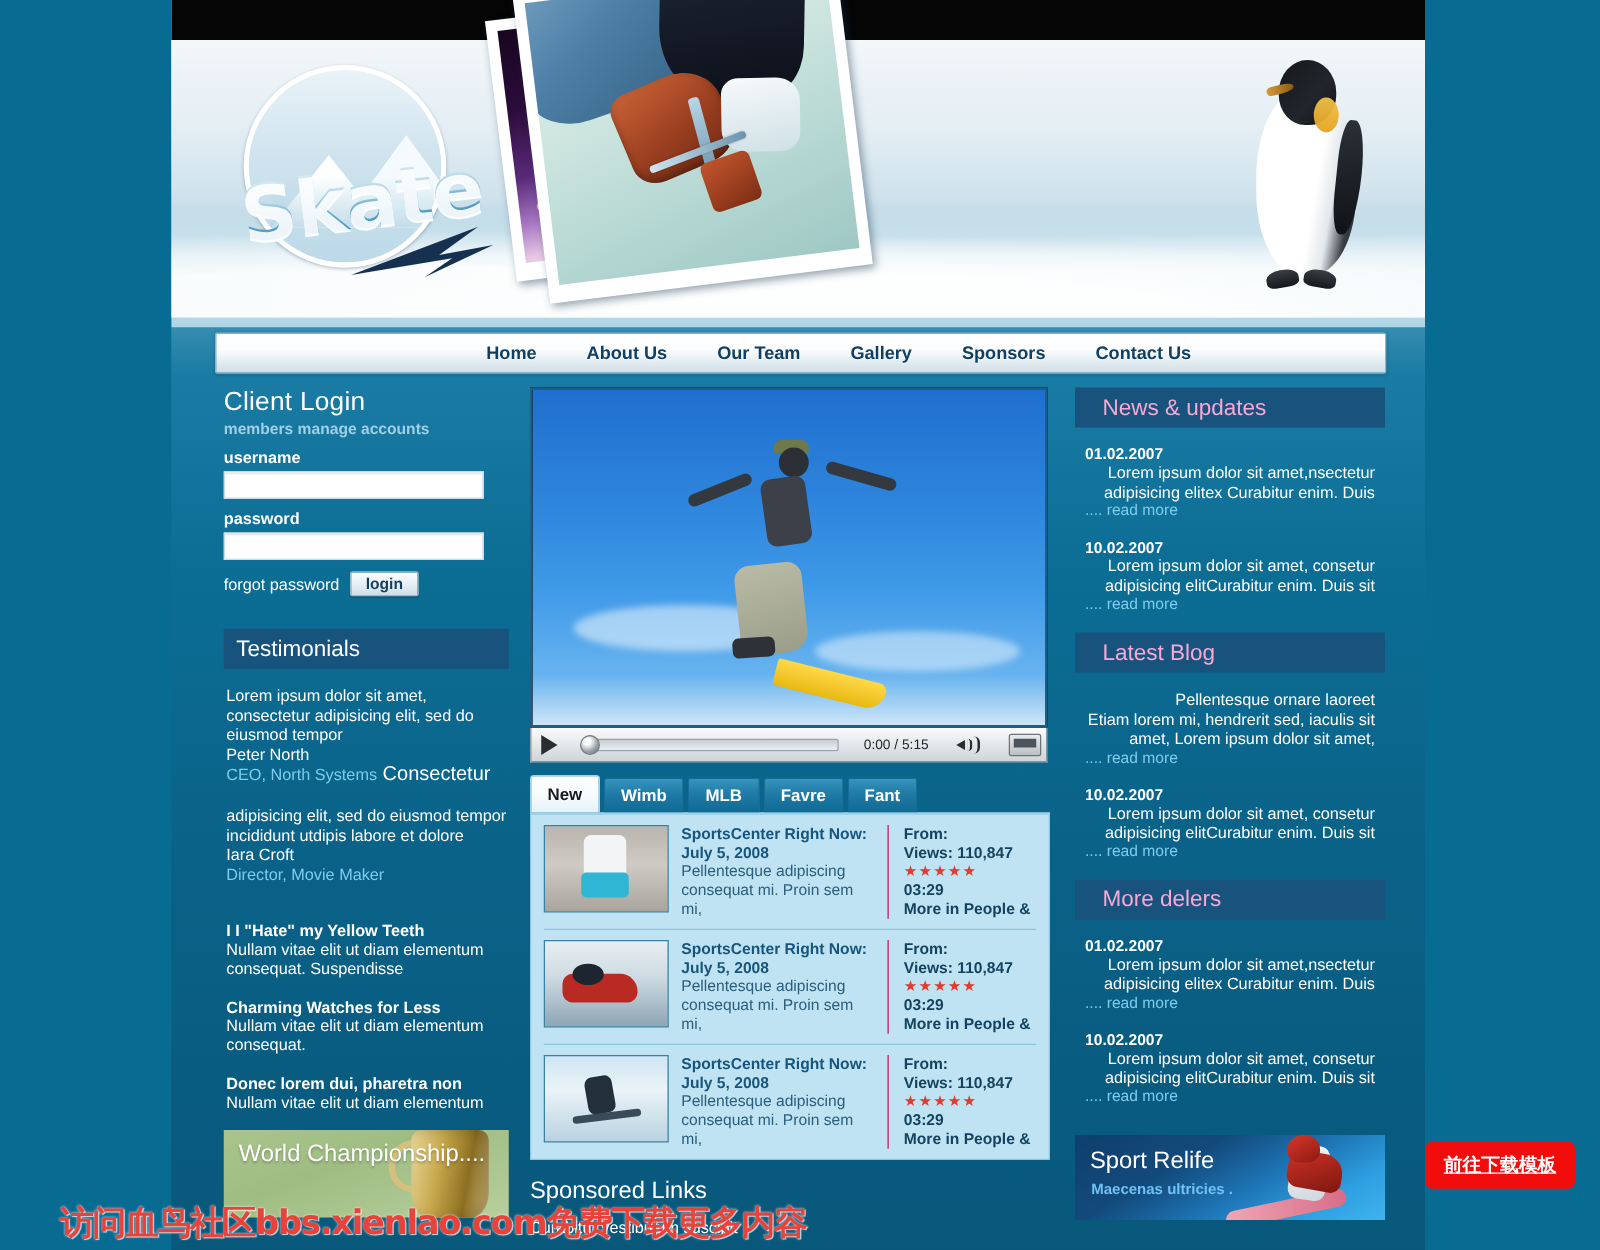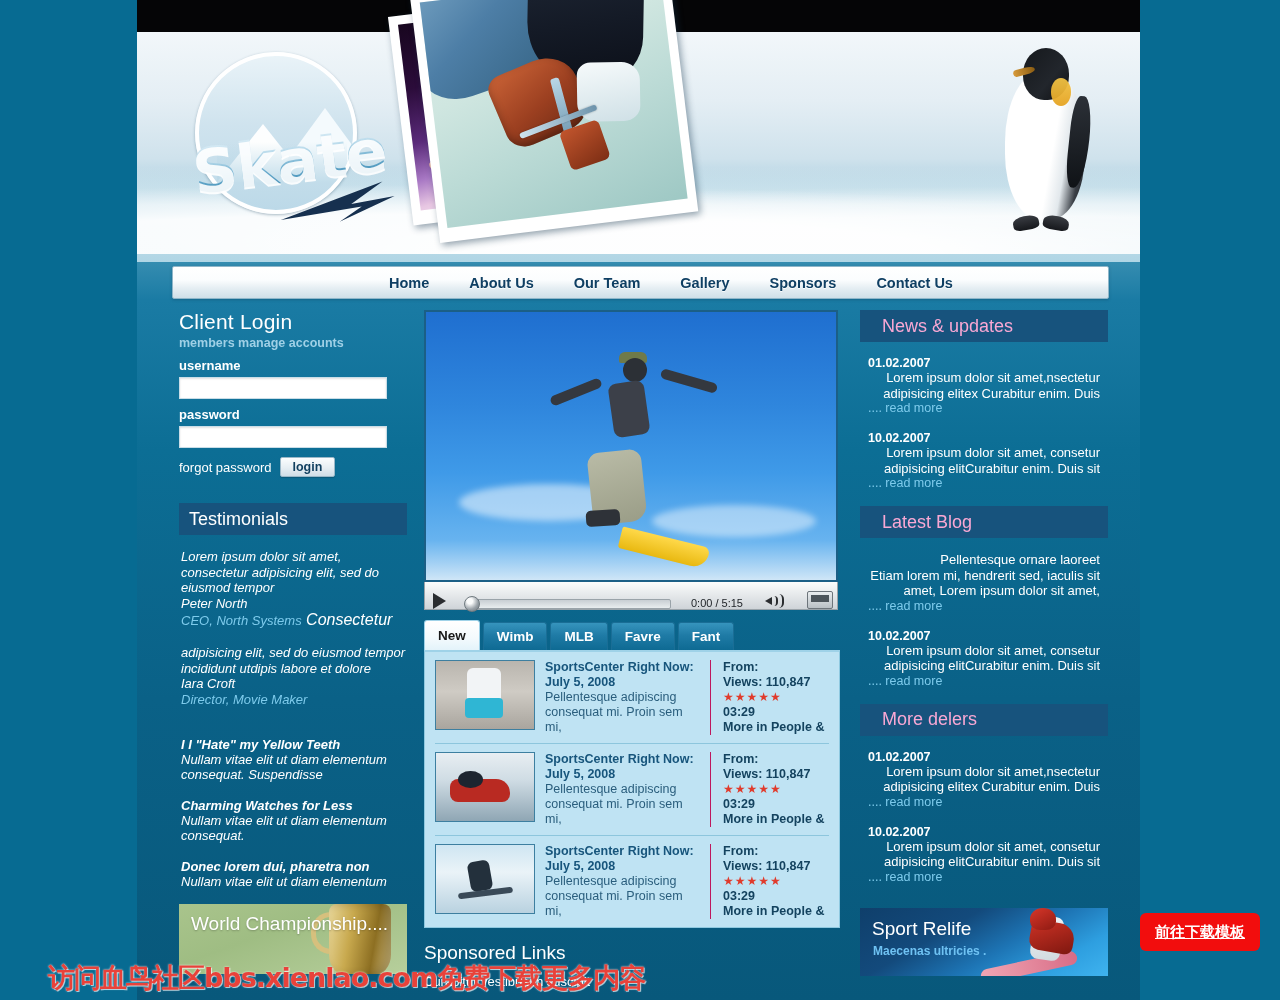--- a/index.html
+++ b/index.html
@@ -174,21 +174,21 @@
     border: 1px solid #9ab8c8; border-radius: 2px;
     padding: 2px 12px; cursor: pointer;
     box-shadow: 0 1px 1px rgba(0,0,0,.18);
   }
 
   .panel-head {
     height: 32px; background: #17537d; margin-top: 26px;
     display: flex; align-items: center; padding-left: 10px;
     font-size: 18px; color: #ffffff;
   }
-  .panel-body { padding: 14px 2px 0 2px; font-style: italic; }
+  .panel-body { padding: 14px 2px 0 2px; }
   .tm-text { font-size: 13px; color: #ffffff; line-height: 15.5px; }
   .tm-name { font-size: 13px; color: #ffffff; line-height: 15.5px; }
   .tm-role { font-size: 13px; color: #7ecbec; }
   .tm-role-tail { color: #ffffff; }
   .tm-block { margin-bottom: 16px; }
 
   .ss-title { font-size: 13px; font-weight: bold; color: #ffffff; }
   .ss-text { font-size: 13px; color: #ffffff; line-height: 15.5px; }
   .ss-block { margin-bottom: 15px; }
 
@@ -228,21 +228,21 @@
   .sk-torso { position:absolute; left:45%; top:26%; width:36px; height:54px; background:#3c4049; border-radius:8px; transform: rotate(-8deg); }
   .sk-head  { position:absolute; left:48%; top:17%; width:24px; height:24px; background:#2c3036; border-radius:50%; }
   .sk-cap   { position:absolute; left:47%; top:15%; width:28px; height:11px; background:#6f7a4a; border-radius:6px 6px 2px 2px; }
   .sk-armL  { position:absolute; left:30%; top:28%; width:54px; height:10px; background:#34383f; border-radius:5px; transform: rotate(-22deg); }
   .sk-armR  { position:absolute; left:57%; top:24%; width:58px; height:10px; background:#34383f; border-radius:5px; transform: rotate(16deg); }
   .sk-pants { position:absolute; left:40%; top:52%; width:54px; height:72px; background: linear-gradient(170deg,#b9bba6,#9a9d87); border-radius: 12px 12px 16px 16px; transform: rotate(-6deg); }
   .sk-shoe  { position:absolute; left:39%; top:74%; width:34px; height:16px; background:#2e3238; border-radius:5px; transform: rotate(-4deg); }
   .sk-board { position:absolute; left:47%; top:84%; width:90px; height:22px; background: linear-gradient(180deg,#ffd94a,#e8b810); border-radius: 4px 12px 28px 6px; transform: rotate(14deg); }
 
   .vplayer {
-    width: 414px; height: 28px; display: flex; align-items: flex-end;
+    width: 414px; height: 28px; display: flex; align-items: center;
     background: linear-gradient(180deg,#fbfcfc 0%,#e7eaec 45%,#cfd4d8 100%);
     border: 1px solid #9aa3a9; border-top: none; padding: 0 4px; gap: 20px;
   }
   .vp-play { width:0;height:0;border-style:solid;border-width:8px 0 8px 13px;border-color:transparent transparent transparent #2a2d30; margin-left:4px; cursor:pointer; }
   .vp-track { flex:1; height:10px; background: linear-gradient(180deg,#c8ced3,#e9edef); border:1px solid #9aa3a9; border-radius:2px; position:relative; }
   .vp-knob { position:absolute; left:-3px; top:-4px; width:16px; height:16px; border-radius:50%;
     background: radial-gradient(circle at 35% 30%, #fafbfb 0 20%, #9aa2a8 60%, #6b7379 100%); border:1px solid #707a80; }
   .vp-time { font-size: 11px; color:#22262a; font-family:"Liberation Sans", sans-serif; white-space:nowrap; }
   .vp-vol { width: 24px; height: 16px; position: relative; cursor:pointer; }
   .vp-vol .spk { position:absolute; left:2px; top:4px; width:0;height:0;border-style:solid;border-width:4px 7px 4px 0;border-color:transparent #2a2d30 transparent transparent; }

